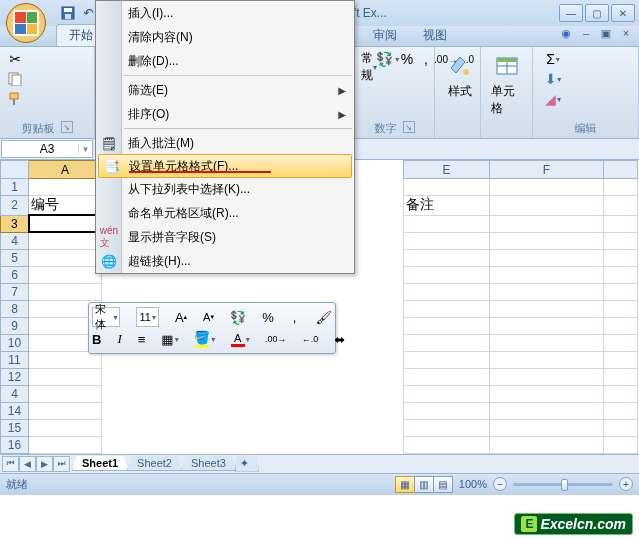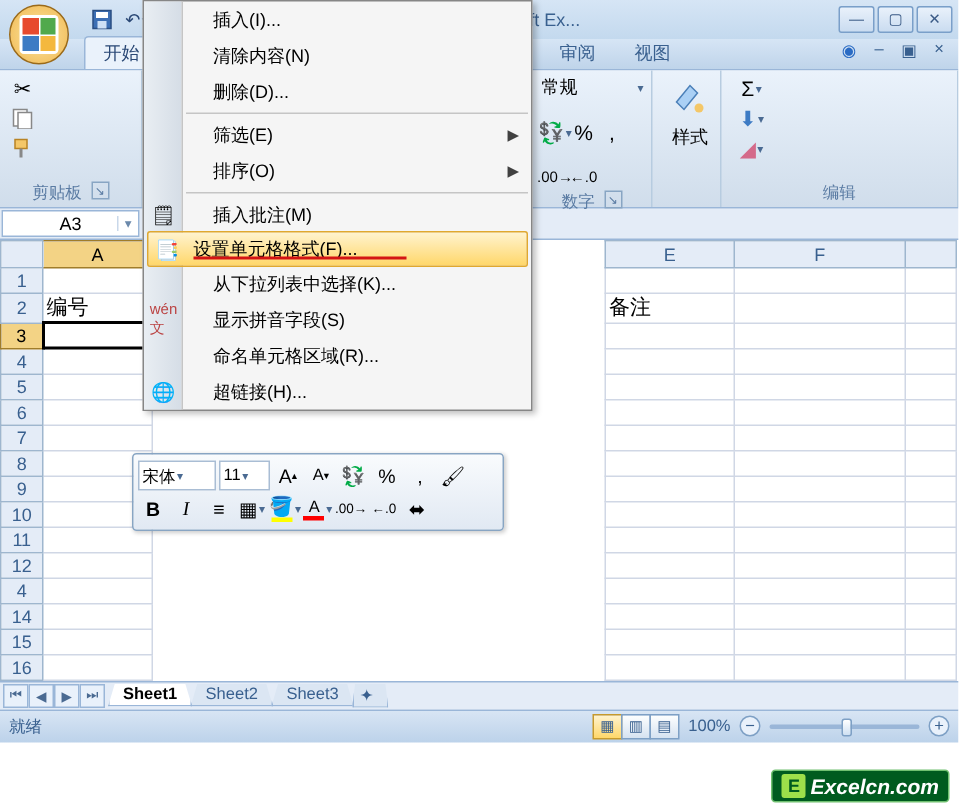--- a/index.html
+++ b/index.html
@@ -48,30 +48,30 @@
 .grid .colhdr { background: #e4ecf7; text-align: center; color: #39608f; border-color:#9eb6ce; height: 18px; }
 .grid .corner { background: #e4ecf7; border-color:#9eb6ce; }
 .grid .colhdr.sel, .grid .rowhdr.sel { background: #f3d385; color: #000; border-color:#a07d2a; }
 .cell-active { border: 2px solid #000 !important; position: relative; }
 .fill-handle { position: absolute; width: 5px; height: 5px; background: #000; right: -3px; bottom: -3px; }
 .colA{width:73px}.colE{width:86px}.colF{width:114px}.colGap{width:302px;border:none!important;}
 
 
 .ctxmenu { position: absolute; left: 95px; top: 0; width: 260px; background: #f5f5f5; border: 1px solid #868686; box-shadow: 2px 2px 4px rgba(0,0,0,.25); z-index: 30; }
 .ctxstrip { position: absolute; left: 0; top: 0; bottom: 0; width: 26px; background: linear-gradient(90deg,#e9eef3,#d5dde6); border-right: 1px solid #c5c5c5; }
-.ctxitem { position: relative; display: flex; align-items: center; height: 24px; padding-left: 46px; color: #000; }
+.ctxitem { position: relative; display: flex; align-items: center; height: 24px; padding-left: 32px; color: #000; }
 .ctxitem.hi { background: linear-gradient(#fff3cf,#ffd76a); border: 1px solid #e0a82f; margin: -1px 2px; border-radius: 2px; height: 24px; padding-left: 30px; }
 .ctxitem.hi .underline-ind { position: absolute; left: 30px; right: 80px; bottom: 4px; height: 2px; background: #d41414; }
 .ctxsep { margin: 2px 2px 2px 28px; border-top: 1px solid #c5c5c5; }
 .ctxicon { position: absolute; left: 4px; width: 18px; height: 18px; display: flex; align-items: center; justify-content: center; font-size: 13px; }
 .ctxarrow { margin-left: auto; margin-right: 8px; font-size: 10px; color: #404040; }
 
 
 .minitb { position: absolute; left: 88px; top: 302px; width: 248px; background: linear-gradient(#f9fbfd,#e1e9f3); border: 1px solid #88a5c3; border-radius: 3px; padding: 3px; box-shadow: 1px 1px 3px rgba(0,0,0,.2); z-index: 20; }
-.minitb-row { display: flex; align-items: center; gap: 2px; height: 22px; }
+.minitb-row { display: flex; align-items: center; gap: 16px; height: 22px; }
 .minitb select, .minitb .combo { height: 20px; border: 1px solid #a9bdd4; background: #fff; font-size: 11px; padding: 0 2px; }
 .combo { display: inline-flex; align-items: center; }
 .mbtn { width: 20px; height: 20px; display: inline-flex; align-items: center; justify-content: center; font-size: 13px; }
 .mbtn.b { font-weight: bold; }
 .mbtn.i { font-style: italic; font-family: serif; }
 .color-bar { width: 14px; height: 3px; display: block; }
 
 
 .hscroll-row { height: 19px; background: #e4ecf7; border-top: 1px solid #9ab6d8; display: flex; align-items: center; }
 .tabnav { display: flex; margin-left: 2px; }
@@ -161,21 +161,21 @@
     </div>
     <div class="rgroup-label">
         <span>剪贴板</span>
         <span class="dlglaunch">↘</span>
       </div>
   </div>
 
   <div style="width:260px"></div>
 
   <div class="rgroup" style="width:80px">
-    <div class="rgroup-body" style="flex-direction:column;gap:12px">
+    <div class="rgroup-body" style="gap:2px">
       <div class="combo" style="width:68px">
           <span>常规</span>
           <span class="drop-arrow" style="margin-left:auto">▾</span>
         </div>
       <div style="display:flex;gap:1px">
         <div class="sicon">💱<span class="drop-arrow">▾</span></div>
         <div class="sicon">%</div>
         <div class="sicon">,</div>
       </div>
       <div style="display:flex;gap:1px">
@@ -197,20 +197,36 @@
               <path d="M3 14 L12 3 L17 8 L8 19 Z" fill="#aad0f5" stroke="#4a7fb8"></path>
               <circle cx="18" cy="18" r="3" fill="#f4c768"></circle>
             </svg>
           </div>
       <span>样式</span>
     </div>
       </div>
     <div class="rgroup-label"></div>
   </div>
 
+  <div class="rgroup" style="width:52px">
+    <div class="rgroup-body">
+        <div class="big-btn">
+      <div class="big-icon">
+            <svg width="24" height="24">
+              <rect x="2" y="4" width="20" height="16" fill="#fff" stroke="#4a7fb8"></rect>
+              <line x1="2" y1="12" x2="22" y2="12" stroke="#4a7fb8"></line>
+              <line x1="12" y1="4" x2="12" y2="20" stroke="#4a7fb8"></line>
+              <rect x="2" y="4" width="20" height="4" fill="#7fb96a"></rect>
+            </svg>
+          </div>
+      <span>单元格</span>
+    </div>
+      </div>
+    <div class="rgroup-label"></div>
+  </div>
 
   <div class="rgroup" style="flex:1">
     <div class="rgroup-body">
         <div class="small-col">
       <div class="sicon" style="width:28px">Σ<span class="drop-arrow">▾</span></div>
       <div class="sicon" style="width:28px;color:#3d7bc4">⬇<span class="drop-arrow">▾</span></div>
       <div class="sicon" style="width:28px;color:#d46a8a">◢<span class="drop-arrow">▾</span></div>
     </div>
       </div>
     <div class="rgroup-label">
@@ -429,25 +445,25 @@
     </div>
   <div class="ctxitem hi">
       <span class="ctxicon">📑</span>
       <span>设置单元格格式(F)...</span>
       <div class="underline-ind"></div>
     </div>
   <div class="ctxitem">
       <span>从下拉列表中选择(K)...</span>
     </div>
   <div class="ctxitem">
+      <span>命名单元格区域(R)...</span>
+    </div>
+  <div class="ctxitem">
       <span class="ctxicon" style="font-size:10px;color:#b44">wén<br>文</span>
       <span>显示拼音字段(S)</span>
-    </div>
-  <div class="ctxitem">
-      <span>命名单元格区域(R)...</span>
     </div>
   <div class="ctxitem">
       <span class="ctxicon" style="color:#2a6bc4">🌐</span>
       <span>超链接(H)...</span>
     </div>
 </div>
 
 <div class="minitb">
   <div class="minitb-row">
     <div class="combo" style="width:52px">

